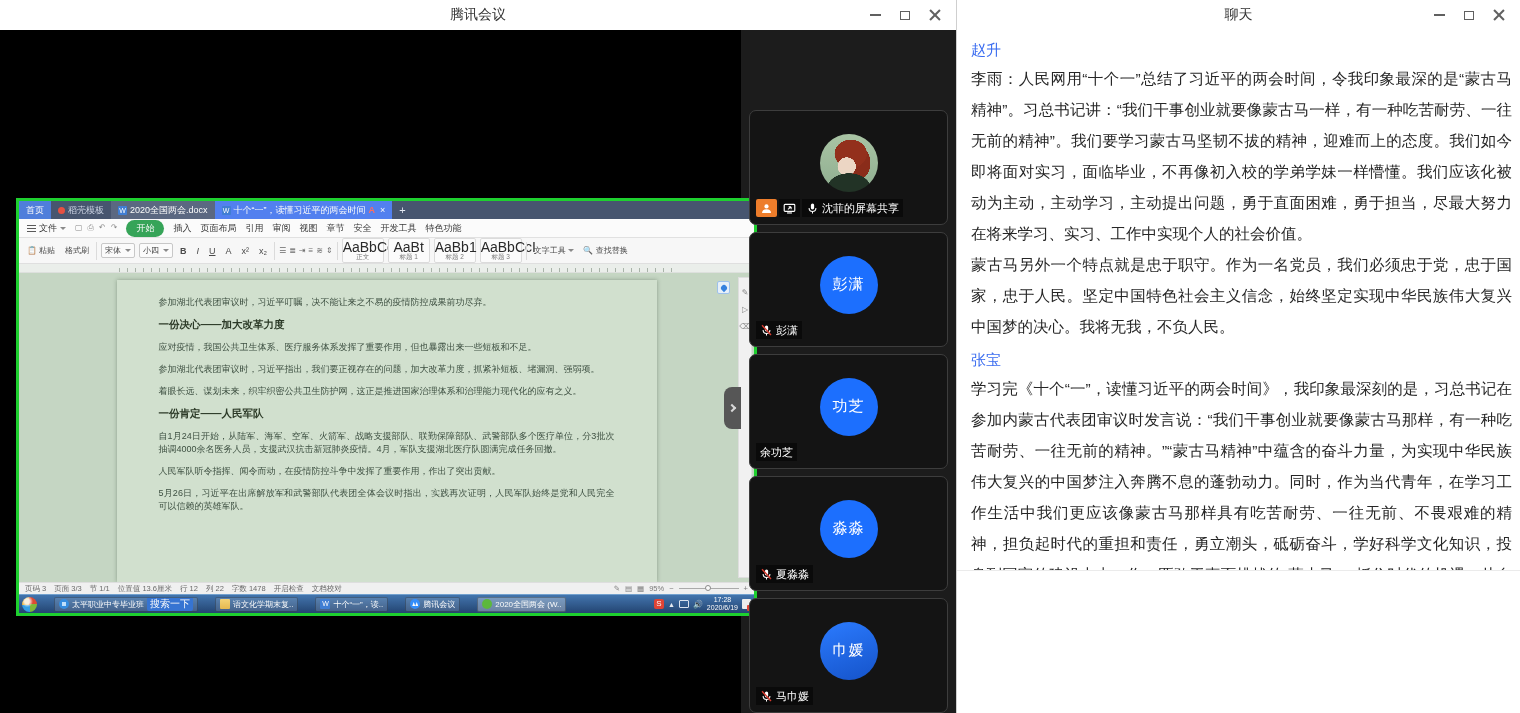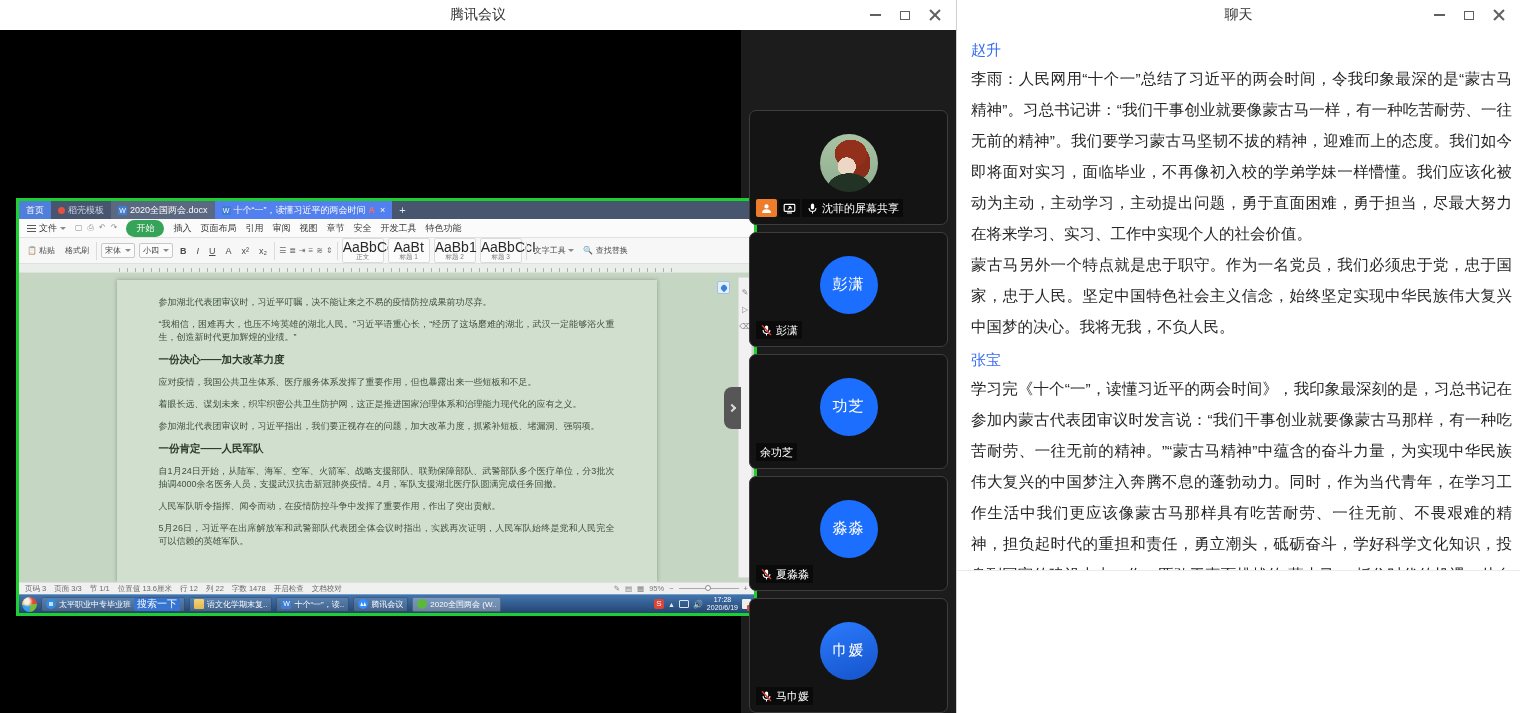--- a/index.html
+++ b/index.html
@@ -64,21 +64,21 @@
   .page p.h { font-weight:bold; font-size:10.5px; color:#24331f; margin:4px 0 10px; }
   .wside { position:absolute; right:2px; top:4px; bottom:4px; width:14px; background:#f4f4f4; border:1px solid #e0e0e0; display:flex; flex-direction:column; align-items:center; gap:8px; padding-top:10px; color:#888; font-size:8px; }
   .pin { position:absolute; right:24px; top:8px; width:13px; height:13px; background:#eaf3fd; border:1px solid #9cc2ee; border-radius:2px; display:flex; align-items:center; justify-content:center; }
   .pin i { width:6px; height:6px; background:#2f7fe0; border-radius:50% 50% 50% 0; transform:rotate(-45deg); display:block; }
 
   .wstatus { height:12px; background:#f3f3f3; border-top:1px solid #e0e0e0; display:flex; align-items:center; gap:8px; padding:0 6px; font-size:7.5px; color:#666; flex:none; white-space:nowrap; overflow:hidden; }
   .wstatus .right { margin-left:auto; display:flex; align-items:center; gap:5px; color:#777; }
   .slider { width:60px; height:1px; background:#aaa; position:relative; display:inline-block; }
   .slider i { position:absolute; left:26px; top:-3px; width:6px; height:6px; border:1px solid #888; background:#fff; border-radius:50%; display:block; }
 
-  .wtaskbar { height:19px; background:linear-gradient(#3c71ad,#1c3f6e); border-top:1px solid #6fa0d0; display:flex; align-items:center; gap:4px; padding:0 3px; flex:none; }
+  .wtaskbar { height:19px; background:linear-gradient(#3c71ad,#1c3f6e); border-top:1px solid #6fa0d0; display:flex; align-items:center; gap:17px; padding:0 3px; flex:none; }
   .orb { width:15px; height:15px; border-radius:50%; background:radial-gradient(circle at 35% 30%,rgba(255,255,255,.85) 0 18%,transparent 40%),conic-gradient(#e0452c 0 25%,#7db832 0 50%,#2e9fe8 0 75%,#f0b32f 0 100%); flex:none; cursor:pointer; }
   .titem { height:15px; display:flex; align-items:center; gap:3px; padding:0 4px; font-size:8px; color:#fff; background:rgba(255,255,255,.14); border:1px solid rgba(0,0,0,.3); border-radius:2px; white-space:nowrap; overflow:hidden; cursor:pointer; }
   .titem.active { background:rgba(255,255,255,.32); }
   .badge-blue { background:#2f71d4; border-radius:2px; padding:0 3px; font-size:10px; color:#fff; }
   .tico { width:10px; height:10px; flex:none; border-radius:1px; display:inline-block; }
   .tico.ie { background:radial-gradient(circle,#bfe2ff 0 30%,#2e8ae0 31% 100%); border-radius:50%; }
   .tico.fold { background:linear-gradient(#f7d573,#e8b94a); }
   .tico.wps { background:#3a7bd5; color:#fff; font-size:7px; line-height:10px; text-align:center; }
   .tico.tm { background:#2d8cff; border-radius:50%; position:relative; }
   .tico.tm::after { content:""; position:absolute; left:2px; top:3px; width:6px; height:4px; background:#fff; clip-path:polygon(0 100%,25% 0,50% 100%,75% 0,100% 100%); }
@@ -256,25 +256,24 @@
                   <span>🔍</span>
                   <span>查找替换</span>
                 </span>
             </div>
 
             <div class="wruler"></div>
 
             <div class="wdoc">
               <div class="page">
                 <p>参加湖北代表团审议时，习近平叮嘱，决不能让来之不易的疫情防控成果前功尽弃。</p>
-                <p>“我相信，困难再大，也压不垮英雄的湖北人民。”习近平语重心长，“经历了这场磨难的湖北，武汉一定能够浴火重生，创造新时代更加辉煌的业绩。”</p>
                 <p class="h">一份决心——加大改革力度</p>
                 <p>应对疫情，我国公共卫生体系、医疗服务体系发挥了重要作用，但也暴露出来一些短板和不足。</p>
+                <p>参加湖北代表团审议时，习近平指出，我们要正视存在的问题，加大改革力度，抓紧补短板、堵漏洞、强弱项。</p>
                 <p>着眼长远、谋划未来，织牢织密公共卫生防护网，这正是推进国家治理体系和治理能力现代化的应有之义。</p>
-                <p>参加湖北代表团审议时，习近平指出，我们要正视存在的问题，加大改革力度，抓紧补短板、堵漏洞、强弱项。</p>
                 <p class="h">一份肯定——人民军队</p>
                 <p>自1月24日开始，从陆军、海军、空军、火箭军、战略支援部队、联勤保障部队、武警部队多个医疗单位，分3批次抽调4000余名医务人员，支援武汉抗击新冠肺炎疫情。4月，军队支援湖北医疗队圆满完成任务回撤。</p>
                 <p>人民军队听令指挥、闻令而动，在疫情防控斗争中发挥了重要作用，作出了突出贡献。</p>
                 <p>5月26日，习近平在出席解放军和武警部队代表团全体会议时指出，实践再次证明，人民军队始终是党和人民完全可以信赖的英雄军队。</p>
               </div>
               <div class="pin">
                   <i></i>
                 </div>
               <div class="wside">
                 <span>✎</span>

